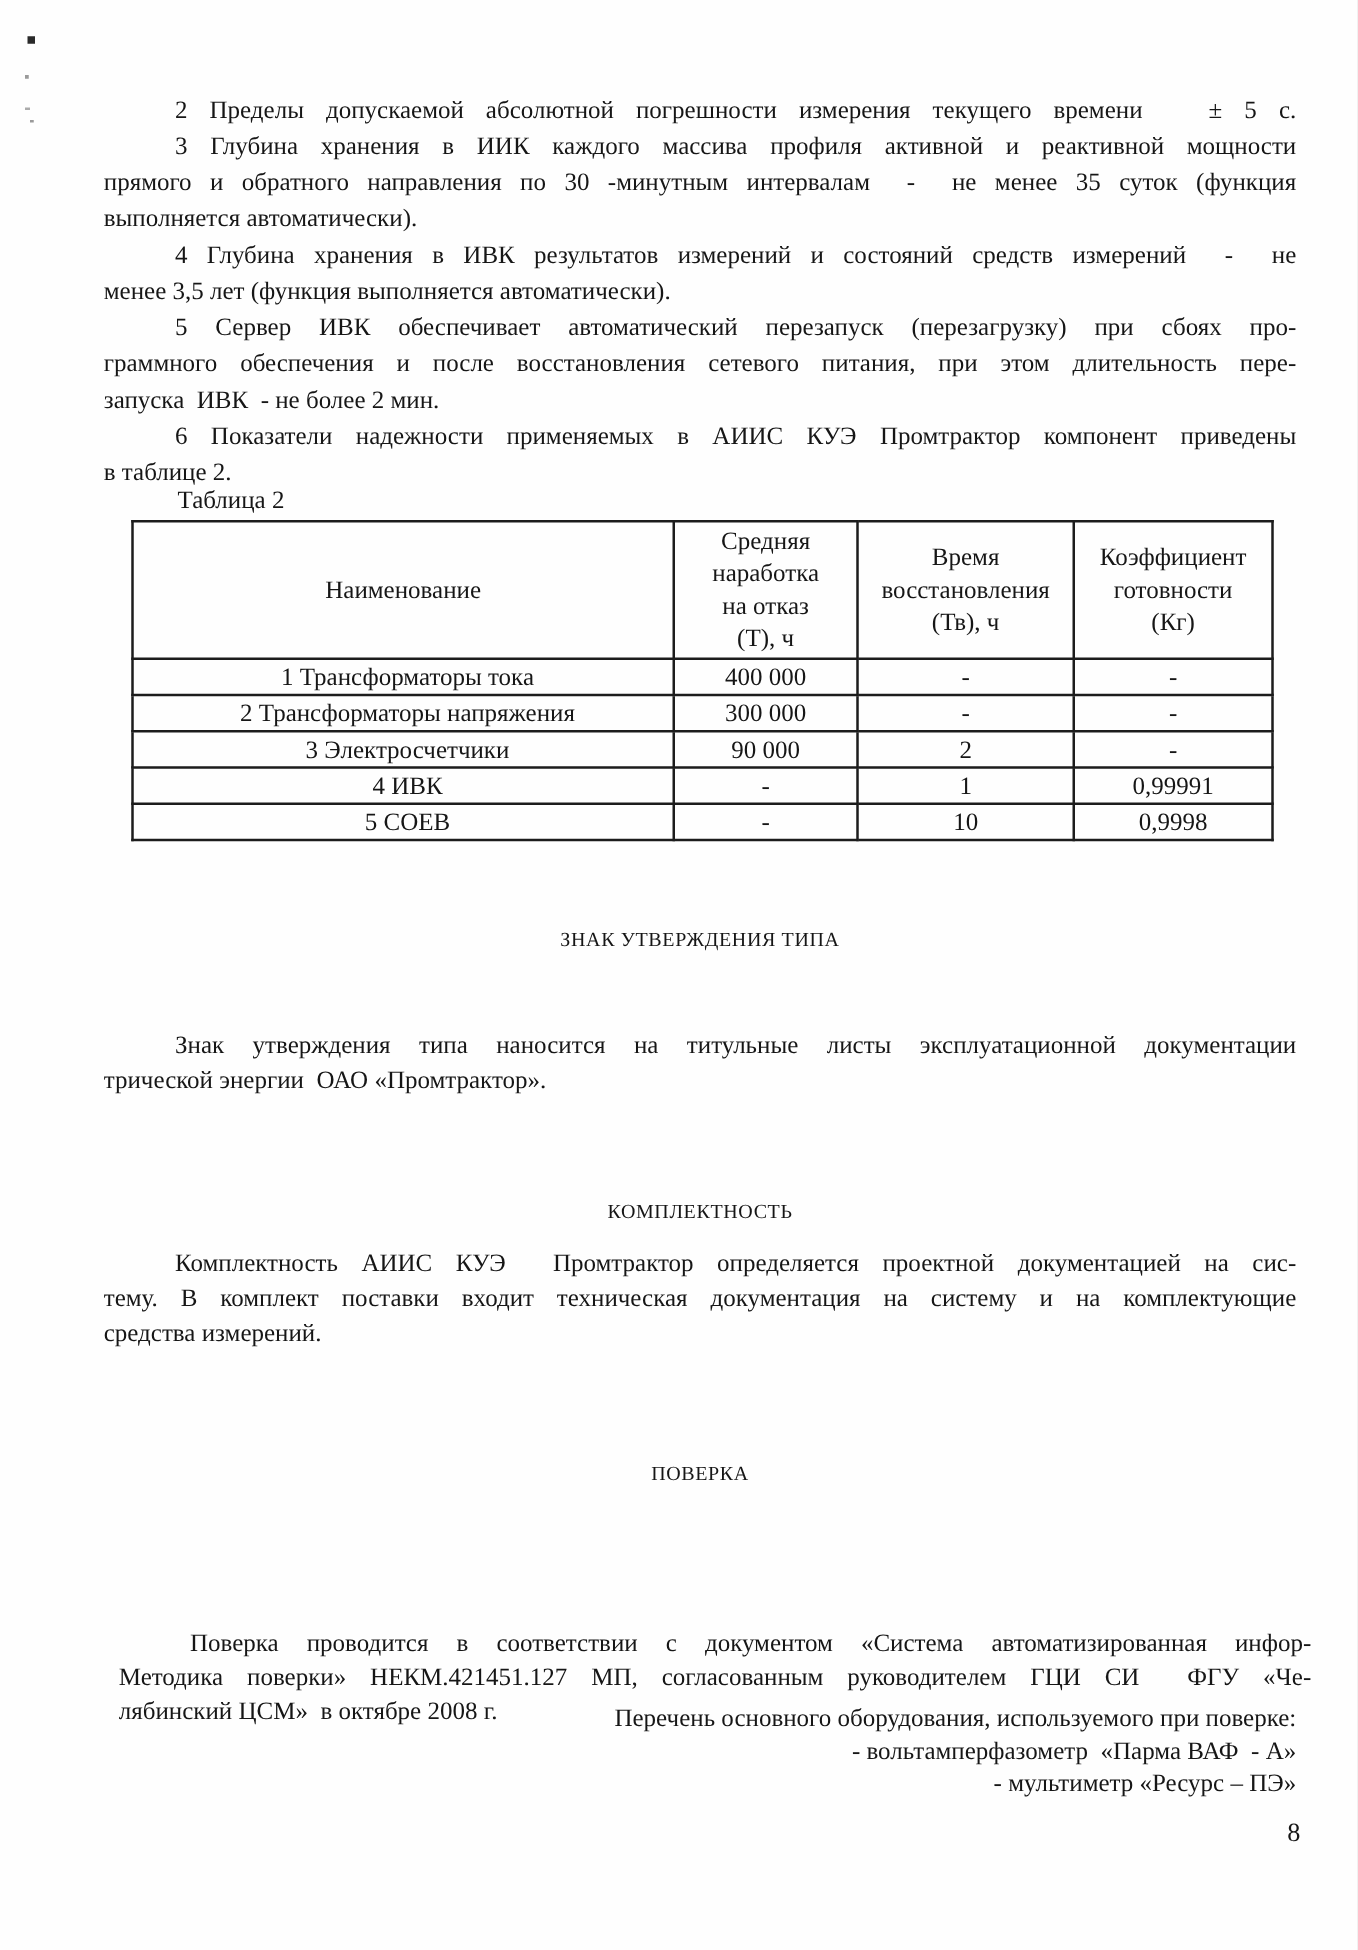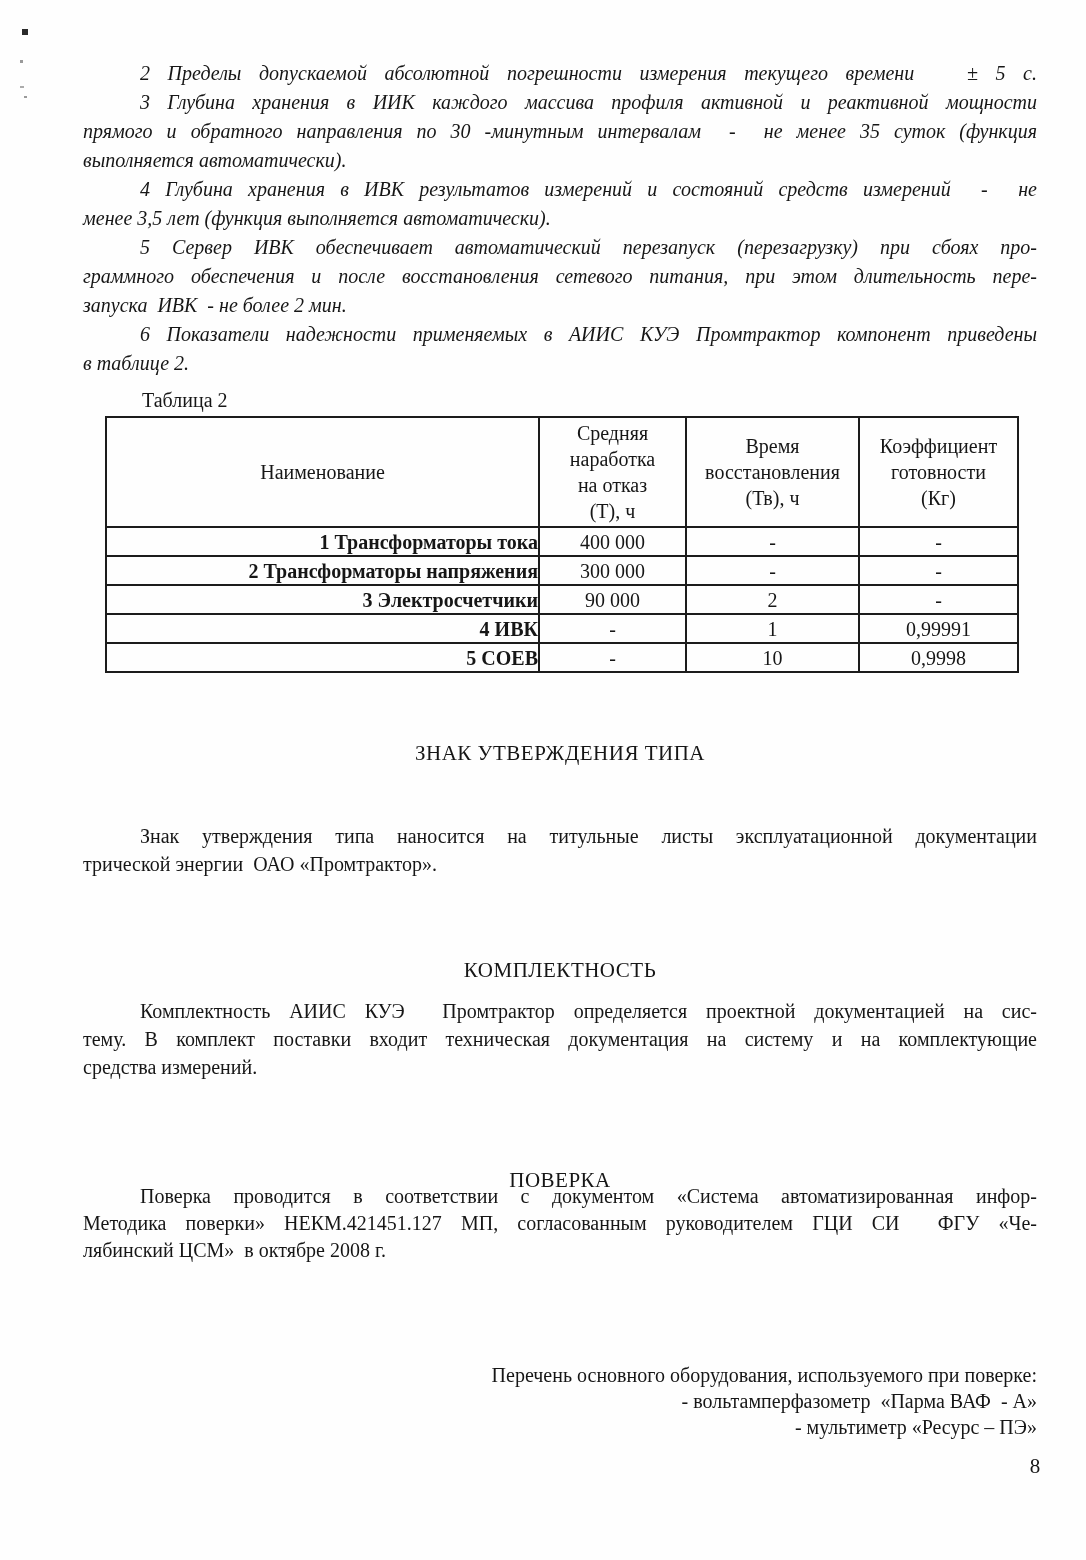--- a/index.html
+++ b/index.html
@@ -22,21 +22,21 @@
   .ln{
     font-size:20px;
     line-height:29px;
     text-align:justify;
     text-justify:inter-word;
     white-space:normal;
   }
   .j{text-align-last:justify;}
   .first{text-indent:57px;}
 
-  .intro{top:59px;font-style:italic;}
+  .intro{top:74px;}
 
   .tbl-caption{
     position:absolute;left:142px;top:387px;
     font-size:20px;line-height:26px;
   }
 
   table.t2{
     position:absolute;left:105px;top:416px;
     width:912px;
     border-collapse:collapse;
@@ -53,39 +53,39 @@
     text-align:center;vertical-align:middle;
     white-space:pre-line;
     line-height:26px;
   }
   table.t2 td{
     height:27px;
     line-height:24px;
     text-align:center;vertical-align:middle;
   }
   table.t2 td.name{
-    text-align:right;padding-left:7px;font-weight:bold;
+    text-align:center;padding-left:7px;
   }
 
   .h{
     position:absolute;left:83px;width:954px;
     margin:0;
-    font-size:21px;font-weight:400;
+    font-size:16px;font-weight:400;
     line-height:24px;
     text-align:center;
     letter-spacing:0.5px;
   }
   .h-type{top:741px;}
   .h-compl{top:958px;}
   .h-pover{top:1168px;}
 
   .para-s1{top:822px;}
   .para-s2{top:997px;}
   .para-s1 .ln,.para-s2 .ln{line-height:28px;}
-  .para-s3{top:1183px;}
+  .para-s3{top:1302px;margin-left:12px;}
   .para-s3 .ln{line-height:27px;}
 
   .equip{top:1362px;}
   .equip .ln{line-height:26px;text-align:right;}
   .equip .eq-intro{padding-left:69px;}
   .equip .eq-item{padding-left:63px;}
 
   .pageno{
     position:absolute;left:1018px;top:1452px;width:34px;
     font-size:21px;line-height:28px;text-align:center;

